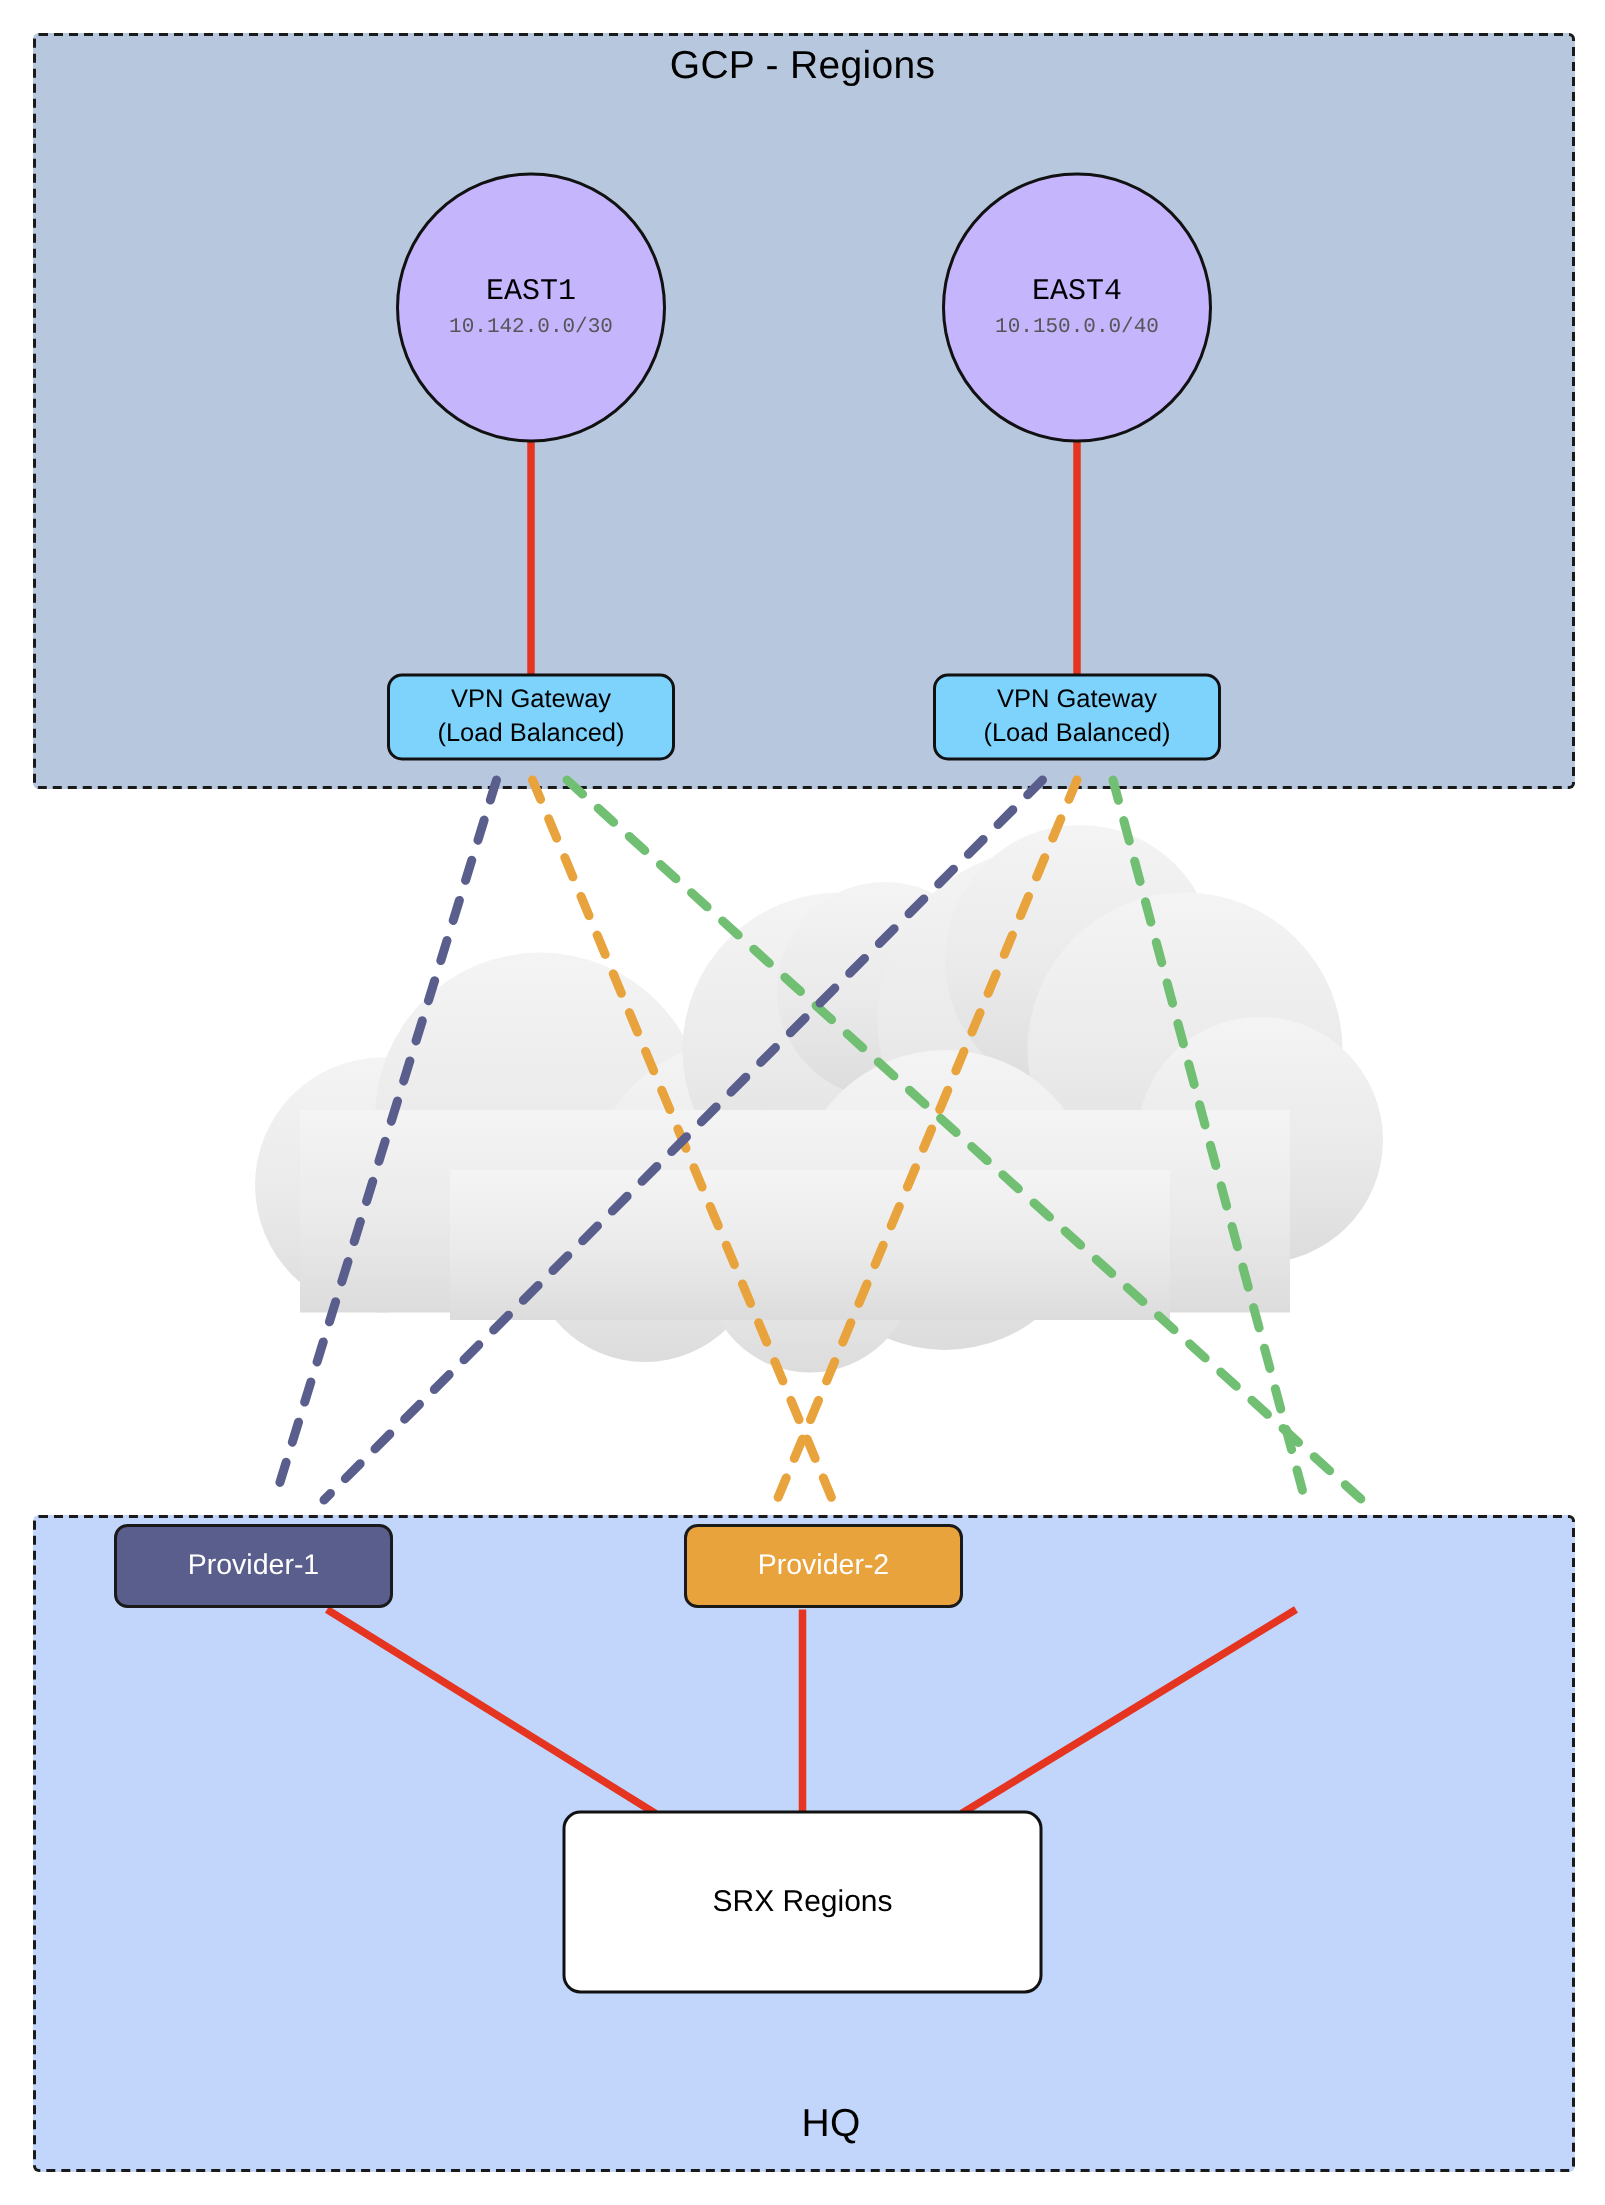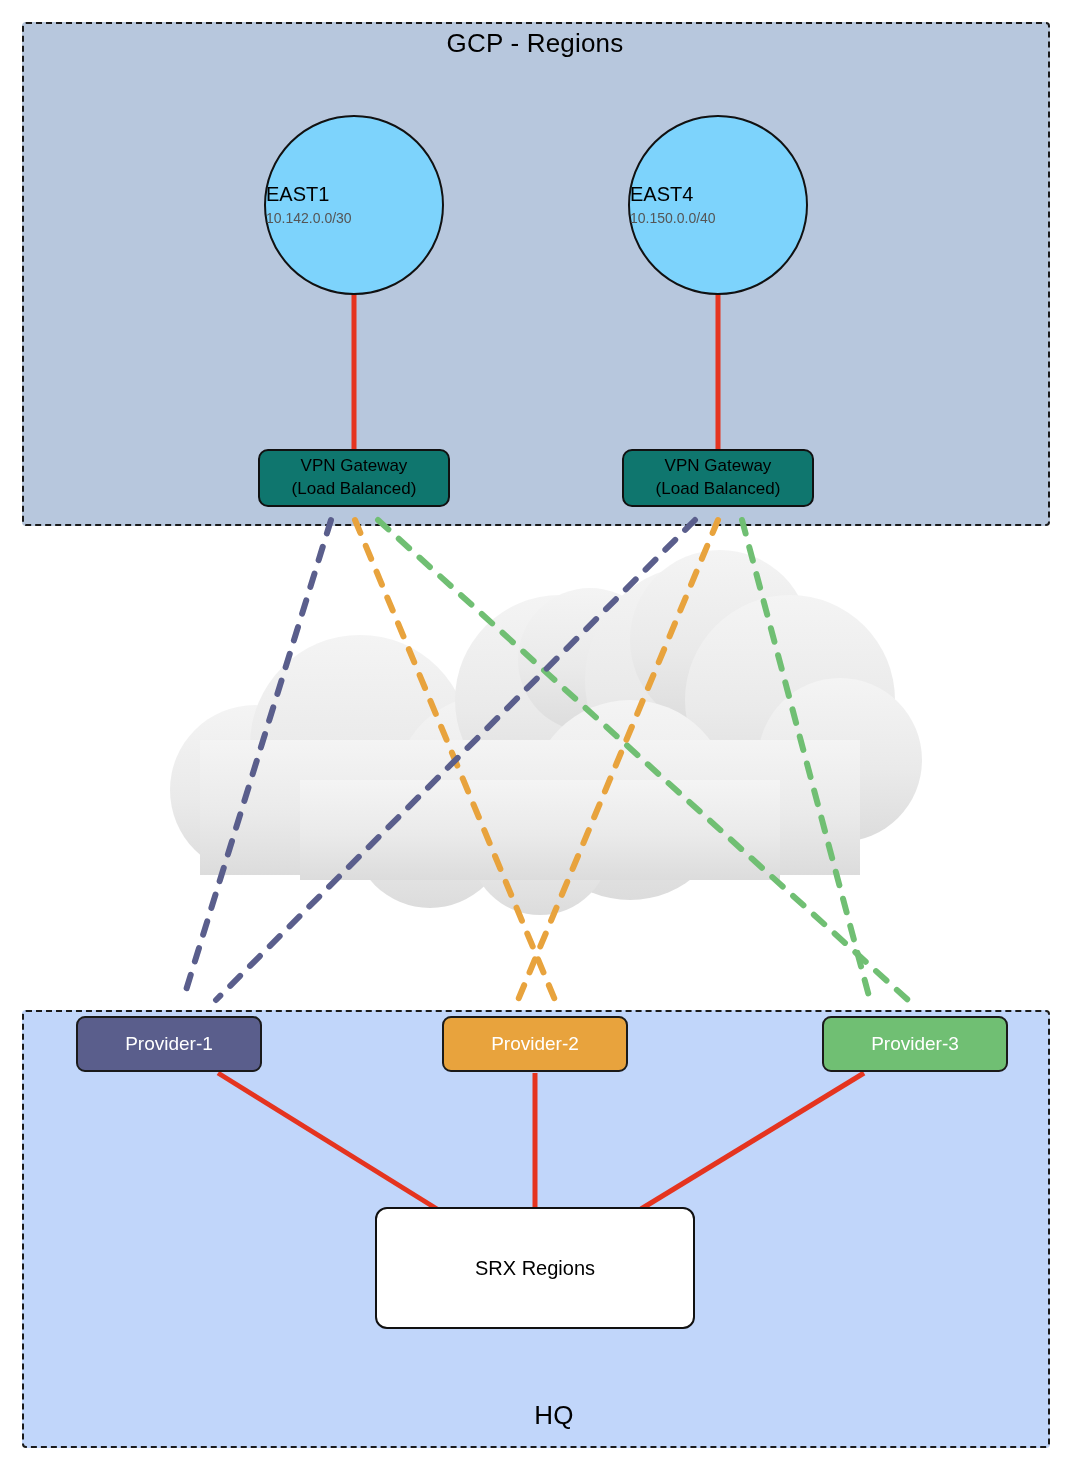--- a/index.html
+++ b/index.html
@@ -62,47 +62,49 @@
   }
   #gcp-title { top: 28px; }
   #hq-title  { top: 1400px; margin-left: 19px; }
 
   
   .region-node {
     position: absolute;
     width: 180px;
     height: 180px;
     border-radius: 50%;
-    background: #7dd3fc;
+    background: #c4b5fd;
     border: 2px solid #111111;
     display: flex;
     flex-direction: column;
-    justify-content: center;
-    box-sizing: border-box;
+    align-items: center;
+    justify-content: center;
+    box-sizing: border-box;
+    font-family: Liberation Mono, monospace;
   }
   #region-east1 { left: 264px; top: 115px; }
   #region-east4 { left: 628px; top: 115px; }
   .region-name {
     font-size: 20px;
     color: #000000;
     line-height: 1.25;
   }
   .region-cidr {
     font-size: 14px;
     color: #555555;
     line-height: 1.3;
     margin-top: 2px;
   }
 
   
   .gw-box {
     position: absolute;
     width: 192px;
     height: 58px;
-    background: #0f766e;
+    background: #7dd3fc;
     border: 2px solid #111111;
     border-radius: 10px;
     display: flex;
     flex-direction: column;
     align-items: center;
     justify-content: center;
     box-sizing: border-box;
   }
   #gw-east1 { left: 258px; top: 449px; }
   #gw-east4 { left: 622px; top: 449px; }
@@ -121,21 +123,21 @@
     border: 2px solid #1a1a1a;
     border-radius: 9px;
     display: flex;
     align-items: center;
     justify-content: center;
     box-sizing: border-box;
     color: #ffffff;
     font-size: 19px;
   }
   #provider-1 { left: 76px;  top: 1016px; background: #5a5e8c; }
-  #provider-2 { left: 442px; top: 1016px; background: #e8a33d; }
+  #provider-2 { left: 456px; top: 1016px; background: #e8a33d; }
   #provider-3 { left: 822px; top: 1016px; background: #70bf73; }
 
   
   #srx-cluster {
     position: absolute;
     left: 375px;
     top: 1207px;
     width: 320px;
     height: 122px;
     background: #ffffff;
@@ -239,17 +241,16 @@
     <div class="gw-line">VPN Gateway</div>
     <div class="gw-line">(Load Balanced)</div>
   </div>
   <div class="gw-box" id="gw-east4">
     <div class="gw-line">VPN Gateway</div>
     <div class="gw-line">(Load Balanced)</div>
   </div>
 
   <div class="provider-box" id="provider-1">Provider-1</div>
   <div class="provider-box" id="provider-2">Provider-2</div>
-  <div class="provider-box" id="provider-3">Provider-3</div>
 
   <div id="srx-cluster">SRX Regions</div>
 
 </div>
 
 </body></html>

